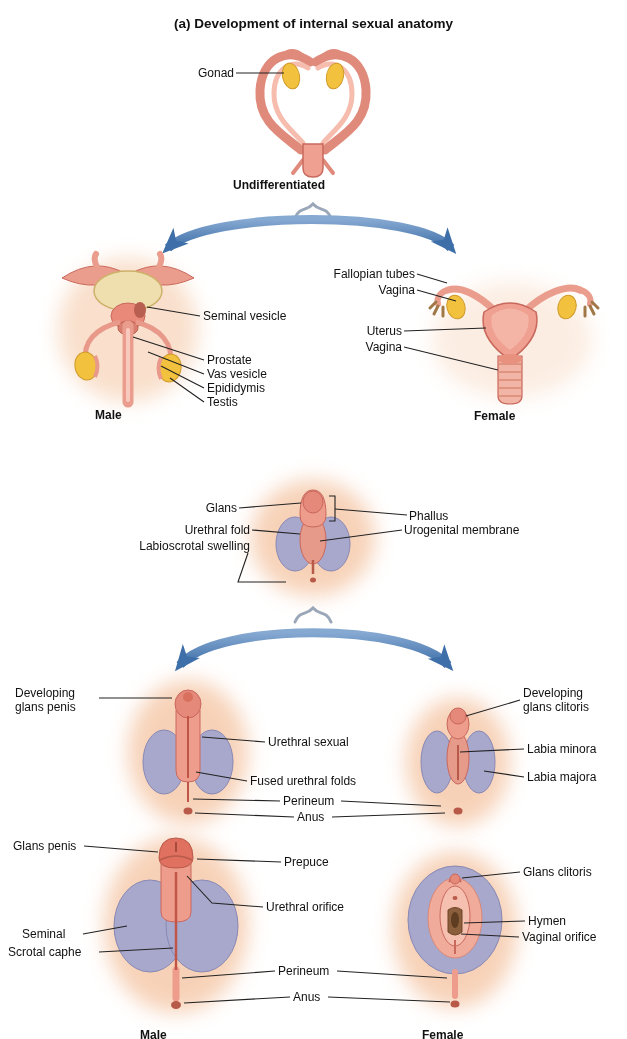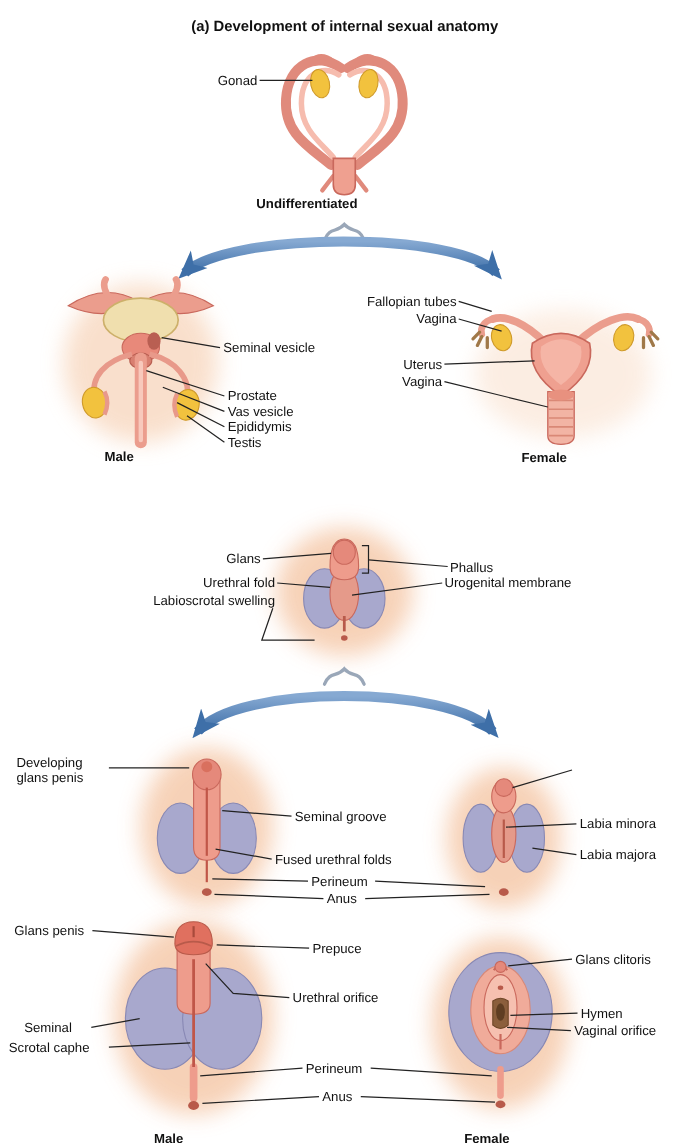--- a/index.html
+++ b/index.html
@@ -219,24 +219,25 @@
   <div class="lbl r" style="left:312px;top:330px;width:90px">Vagina</div>
   <div class="caption" style="left:474px;top:399px;width:70px">Female</div>
 
   <div class="lbl r" style="left:175px;top:491px;width:62px">Glans</div>
   <div class="lbl r" style="left:158px;top:513px;width:92px">Urethral fold</div>
   <div class="lbl r" style="left:110px;top:529px;width:140px">Labioscrotal swelling</div>
   <div class="lbl" style="left:409px;top:499px">Phallus</div>
   <div class="lbl" style="left:404px;top:513px">Urogenital membrane</div>
 
   <div class="lbl wrap" style="left:15px;top:676px;width:82px">Developing glans penis</div>
-  <div class="lbl" style="left:268px;top:725px">Seminal groove</div>
+  <div class="lbl" style="left:268px;top:725px">Urethral sexual</div>
   <div class="lbl" style="left:250px;top:764px">Fused urethral folds</div>
   <div class="lbl" style="left:283px;top:784px">Perineum</div>
   <div class="lbl" style="left:297px;top:800px">Anus</div>
+  <div class="lbl wrap" style="left:523px;top:676px;width:92px">Developing glans clitoris</div>
   <div class="lbl" style="left:527px;top:732px">Labia minora</div>
   <div class="lbl" style="left:527px;top:760px">Labia majora</div>
 
   <div class="lbl" style="left:13px;top:829px">Glans penis</div>
   <div class="lbl" style="left:22px;top:917px">Seminal</div>
   <div class="lbl" style="left:8px;top:935px">Scrotal caphe</div>
   <div class="lbl" style="left:284px;top:845px">Prepuce</div>
   <div class="lbl" style="left:266px;top:890px">Urethral orifice</div>
   <div class="lbl" style="left:278px;top:954px">Perineum</div>
   <div class="lbl" style="left:293px;top:980px">Anus</div>

